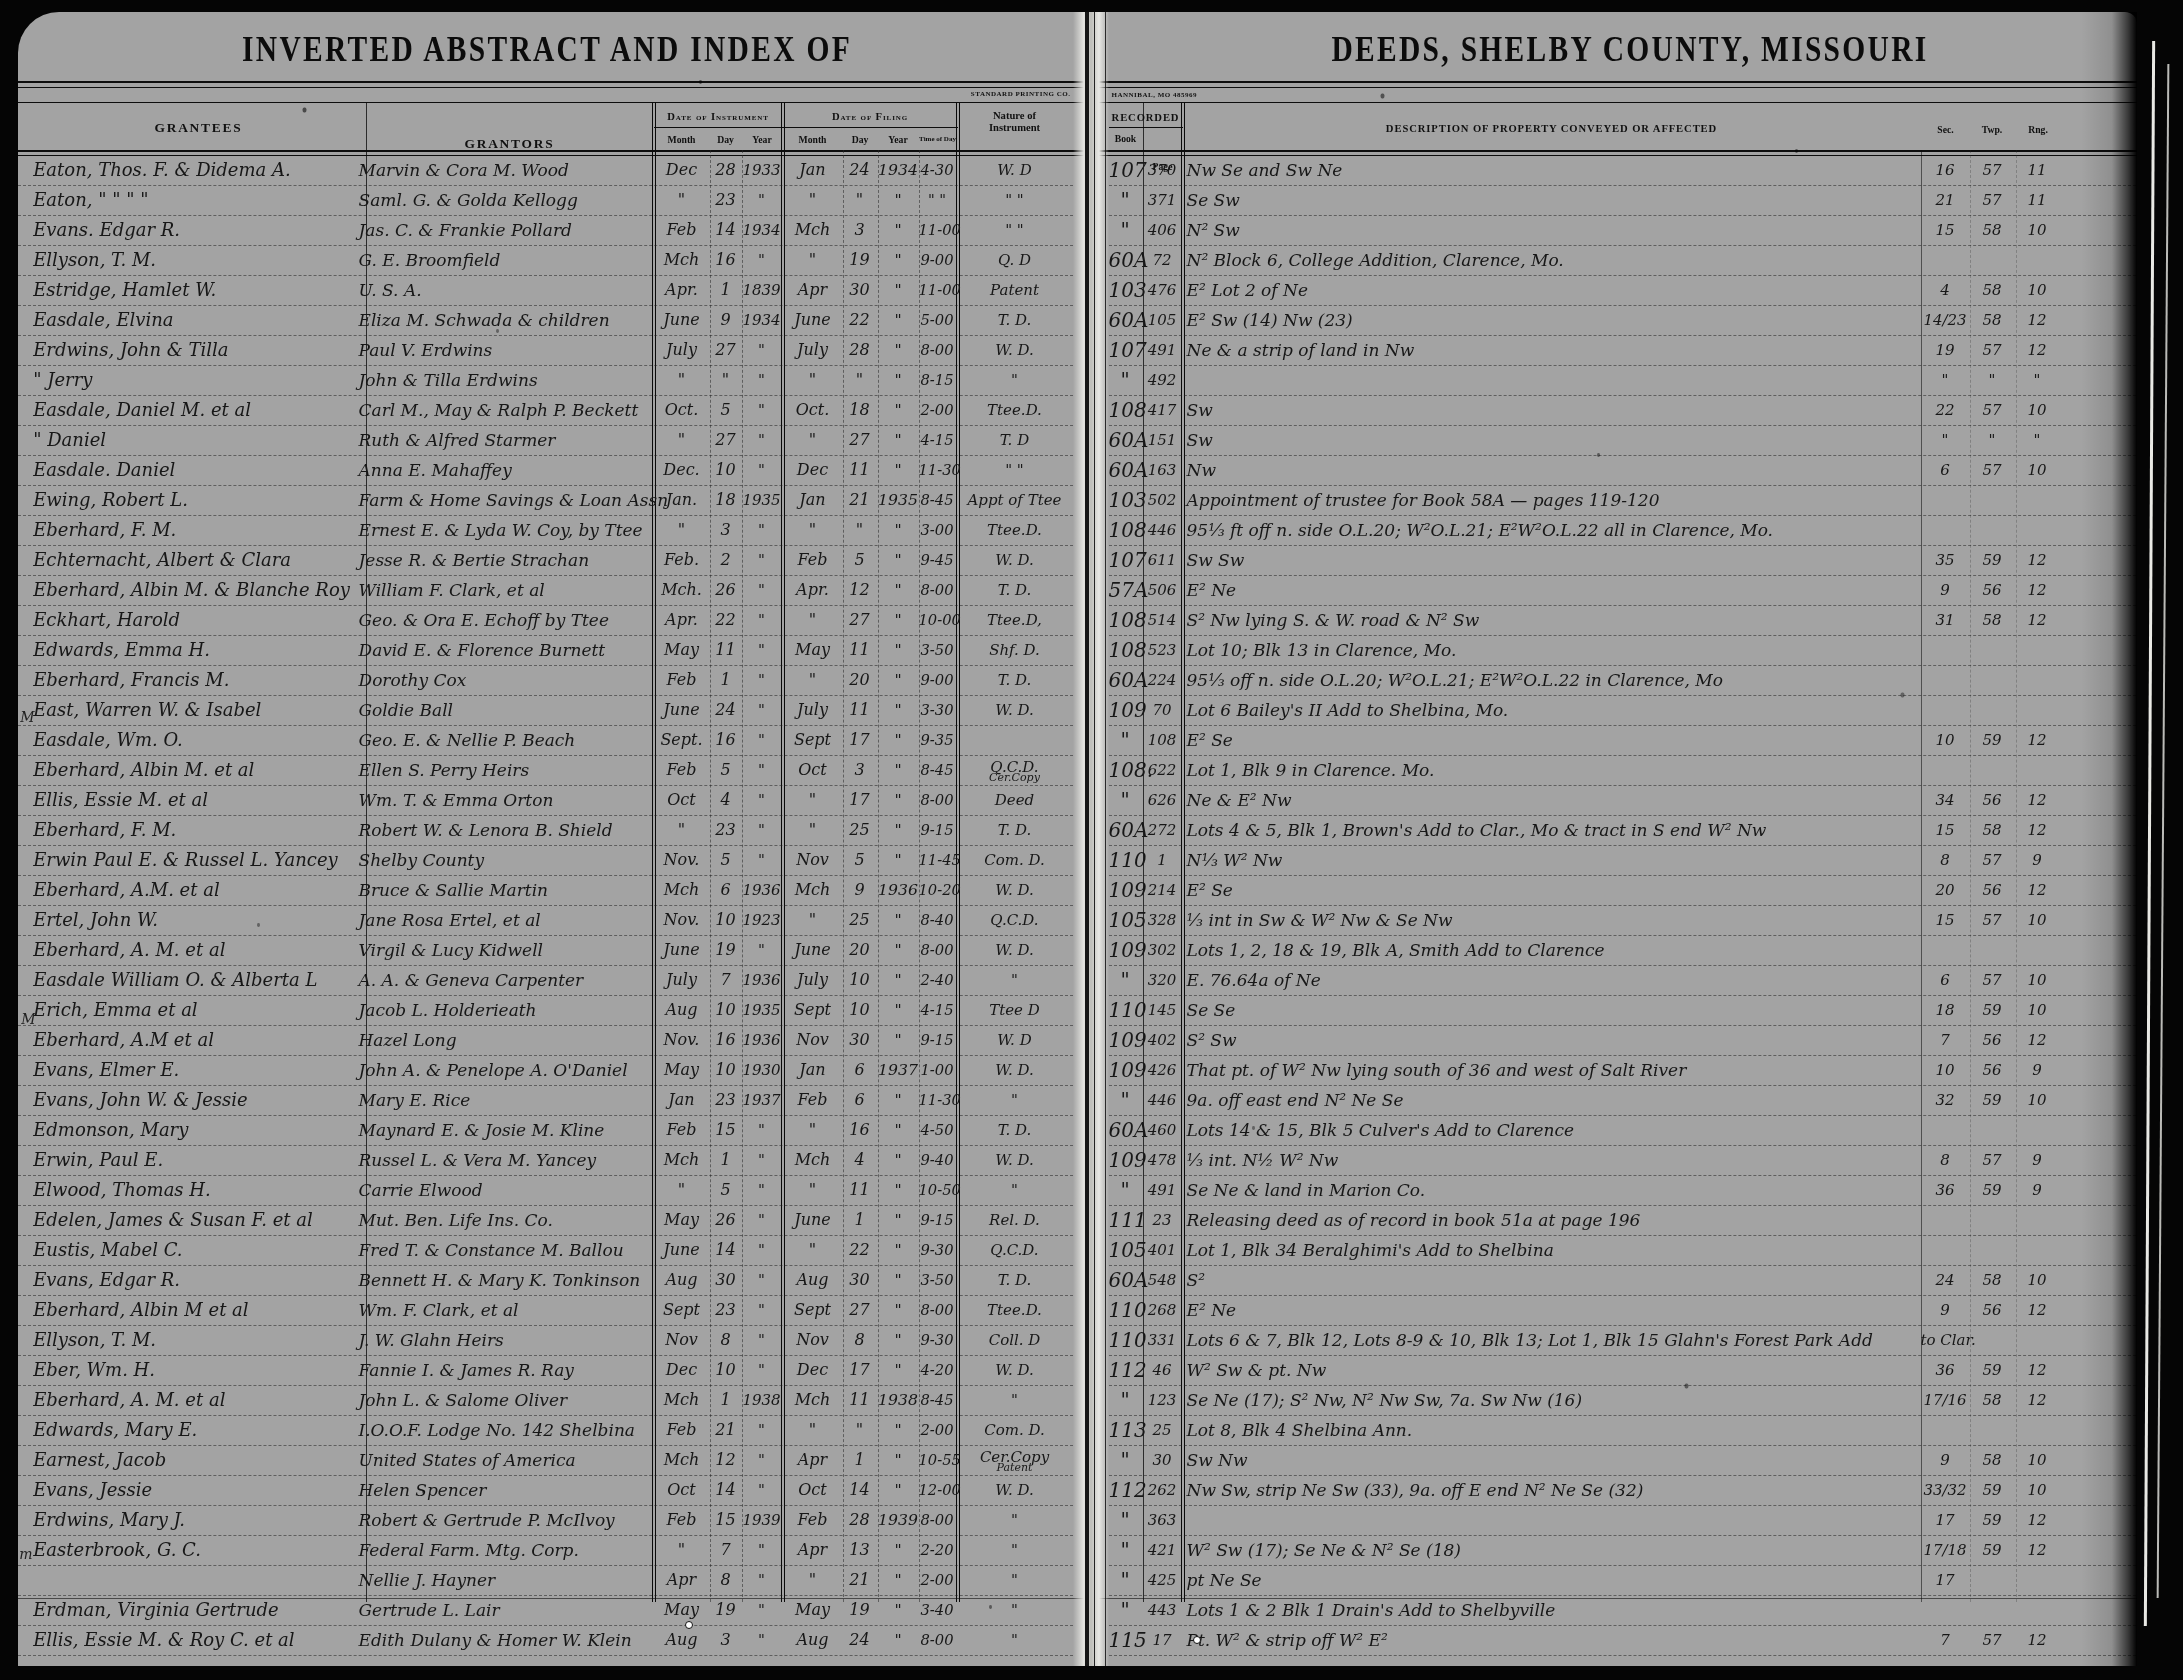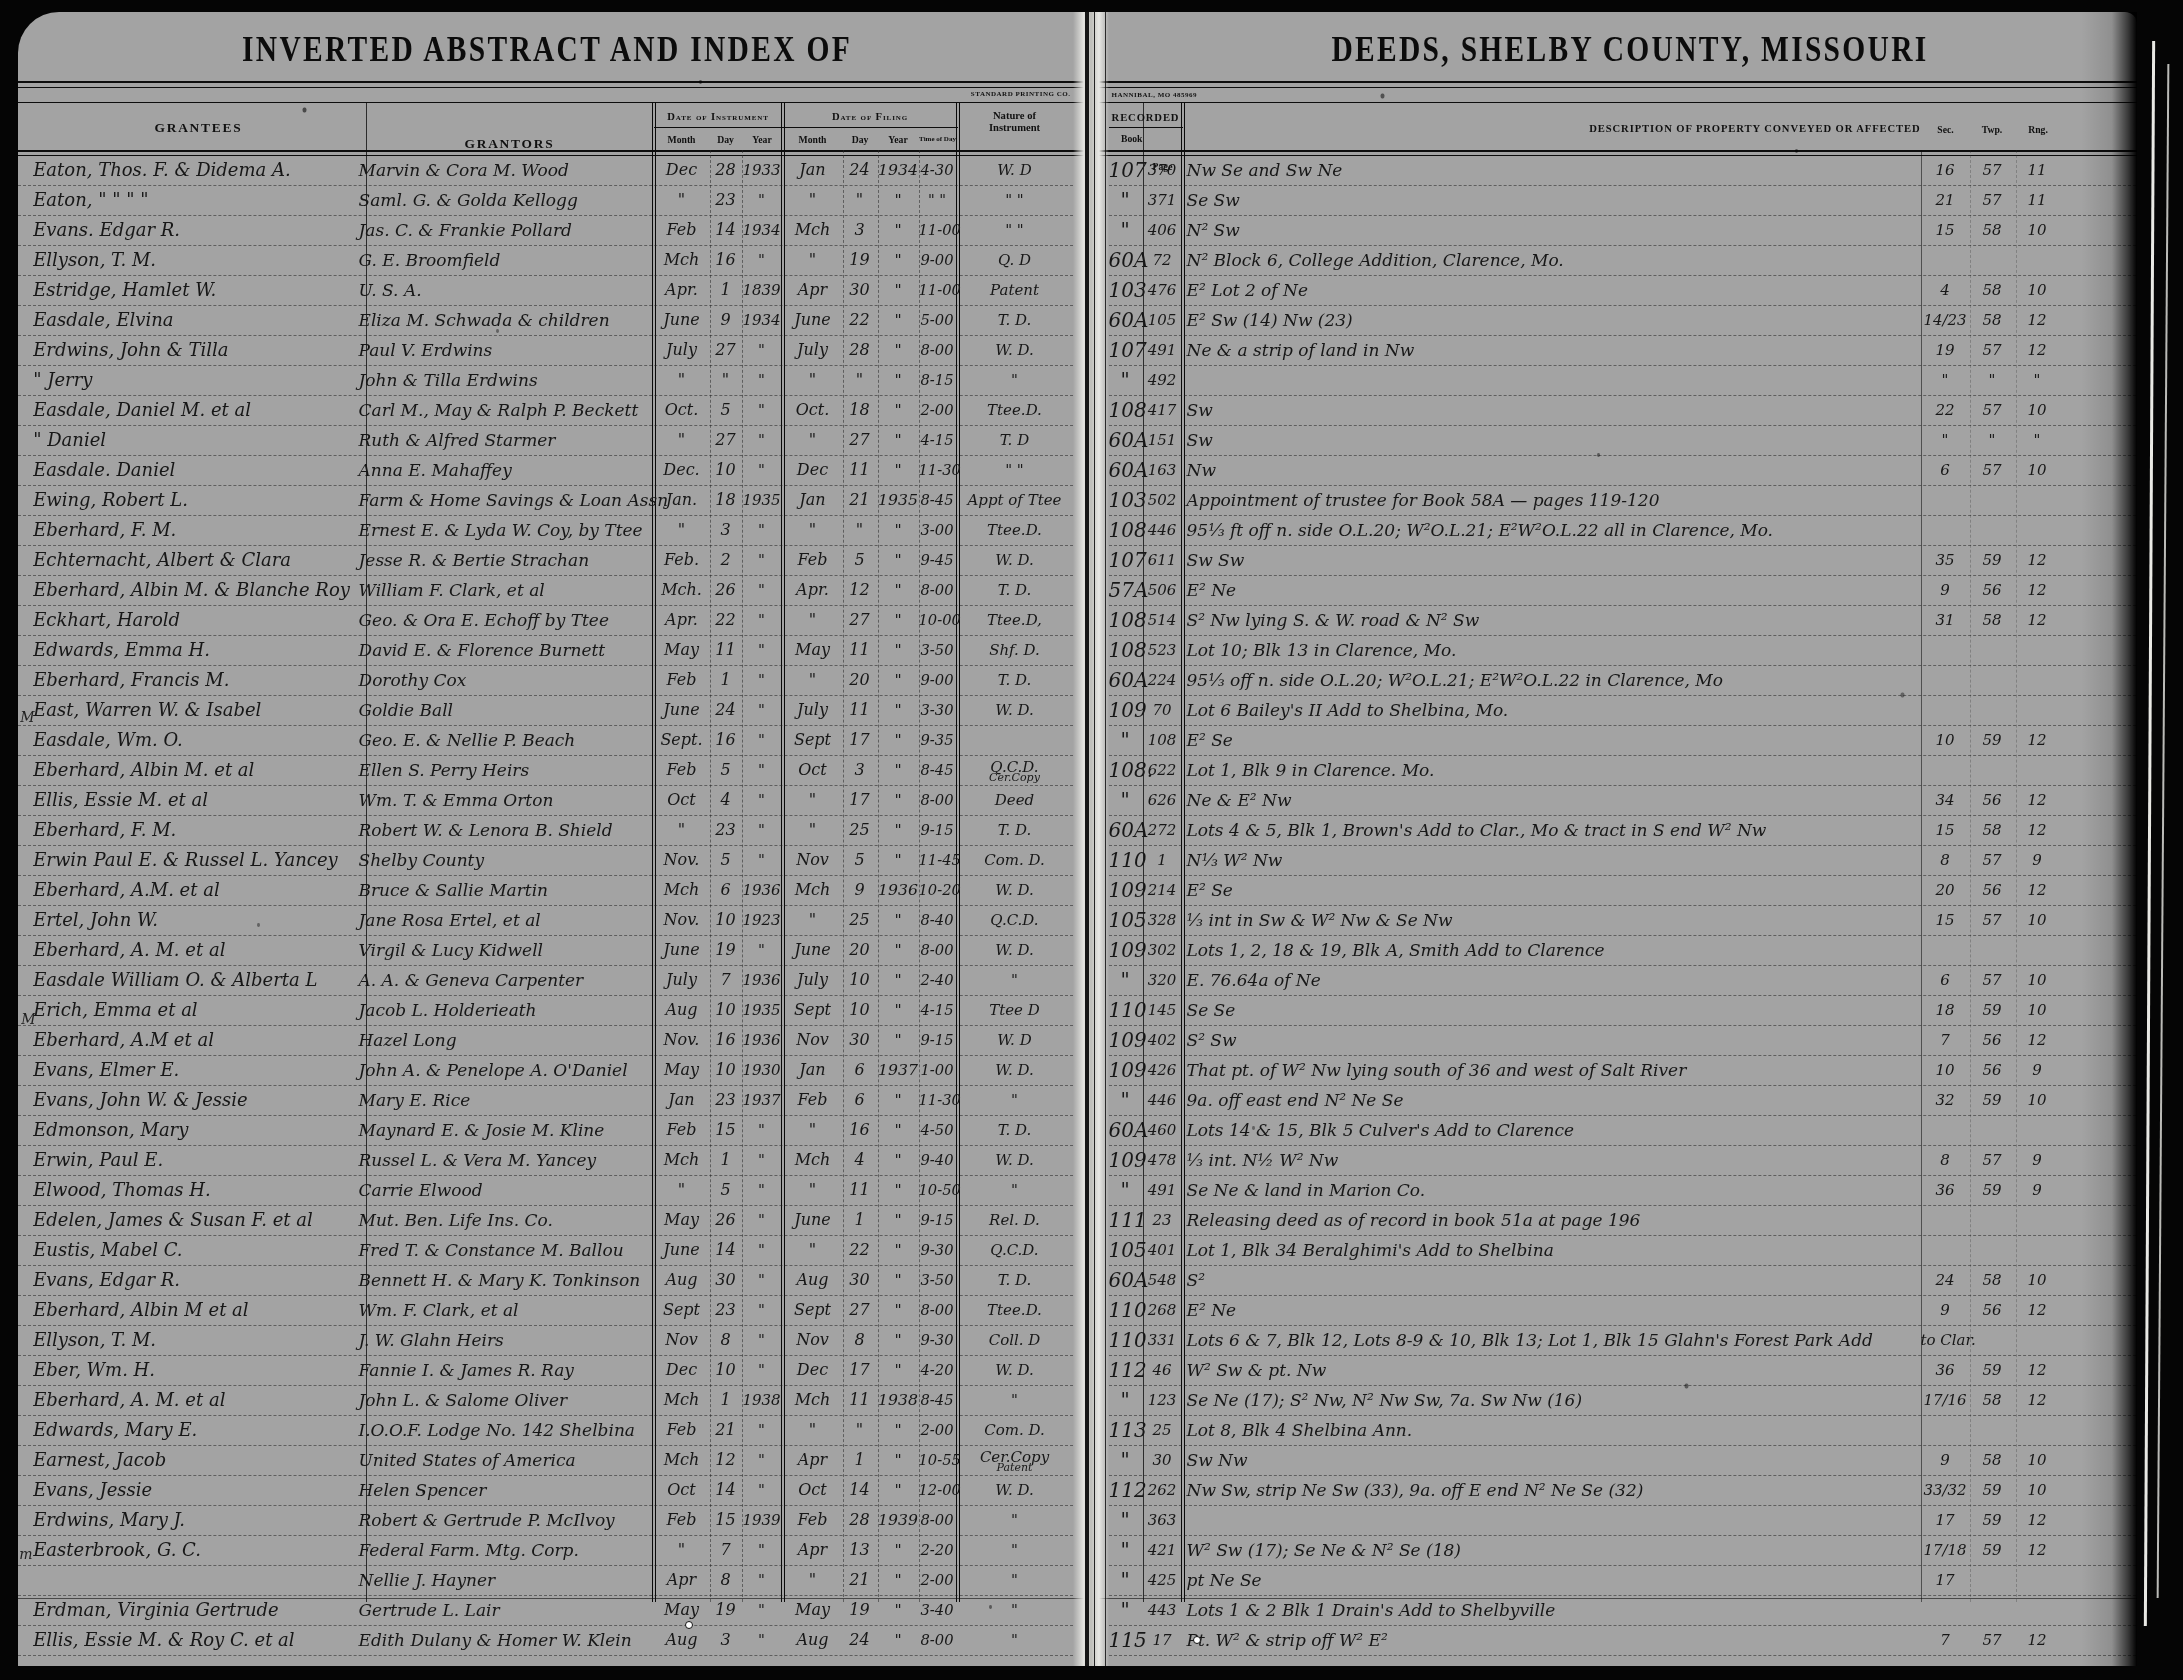--- a/index.html
+++ b/index.html
@@ -14,21 +14,21 @@
   
   .hr{position:absolute;background:#0d0d0d;}
   .tinyprint{position:absolute;font-size:7px;font-weight:bold;letter-spacing:0.5px;color:#111;}
   
   .hcell{position:absolute;text-align:center;color:#101010;font-weight:bold;}
   .h-main{font-size:13.4px;letter-spacing:1.8px;}
   .h-group{font-size:10.6px;font-variant:small-caps;letter-spacing:0.9px;}
   .h-sub{font-size:9.7px;}
   .h-sub-sm{font-size:7px;}
   .h-nature{font-size:10.6px;line-height:12.4px;}
-  .h-desc{font-size:10.6px;letter-spacing:0.9px;text-align:right;}
+  .h-desc{font-size:10.6px;letter-spacing:0.9px;}
   
   .vl{position:absolute;top:138px;height:1452px;}
   .v1{width:0;border-left:0.9px solid rgba(10,10,10,.78);}
   .vdash{width:0;border-left:0.9px dashed rgba(40,40,40,.55);}
   .vdouble{width:2.3px;border-left:1.4px solid #0a0a0a;border-right:0.9px solid #0a0a0a;}
   .vhdr{top:90px;height:1500px;}
   
   .rows{position:absolute;top:144px;}
   .rows-left{left:0;width:1055px;}
   .rows-right{left:1091px;width:1027px;}
@@ -97,21 +97,21 @@
     <div class="hcell h-sub" style="left:636px;top:122px;width:56px;">Month</div>
     <div class="hcell h-sub" style="left:692px;top:122px;width:32px;">Day</div>
     <div class="hcell h-sub" style="left:724px;top:122px;width:41px;">Year</div>
     <div class="hcell h-sub" style="left:765px;top:122px;width:60px;">Month</div>
     <div class="hcell h-sub" style="left:825px;top:122px;width:35px;">Day</div>
     <div class="hcell h-sub" style="left:860px;top:122px;width:41px;">Year</div>
     <div class="hcell h-sub-sm" style="left:901px;top:123px;width:38px;">Time of Day</div>
     <div class="hcell h-nature" style="left:951px;top:98px;width:92px;white-space:normal;">Nature of Instrument</div>
 
     <div class="hcell h-group" style="left:1091px;top:100px;width:74px;">RECORDED</div>
-    <div class="hcell h-sub" style="left:1091px;top:121px;width:34px;text-align:right;">Book</div>
+    <div class="hcell h-sub" style="left:1091px;top:121px;width:34px;">Book</div>
     <div class="hcell h-sub" style="left:1125px;top:121px;width:40px;margin-top:28px;">Page</div>
     <div class="hcell h-desc" style="left:1165px;top:111px;width:738px;">DESCRIPTION OF PROPERTY CONVEYED OR AFFECTED</div>
     <div class="hcell h-sub" style="left:1903px;top:112px;width:50px;">Sec.</div>
     <div class="hcell h-sub" style="left:1952px;top:112px;width:45px;">Twp.</div>
     <div class="hcell h-sub" style="left:1998px;top:112px;width:45px;">Rng.</div>
 
     <div class="vl v1 vhdr" style="left:348px;"></div>
     <div class="vl vdouble vhdr" style="left:634px;"></div>
     <div class="vl vdash" style="left:692px;"></div>
     <div class="vl vdash" style="left:724px;"></div>

